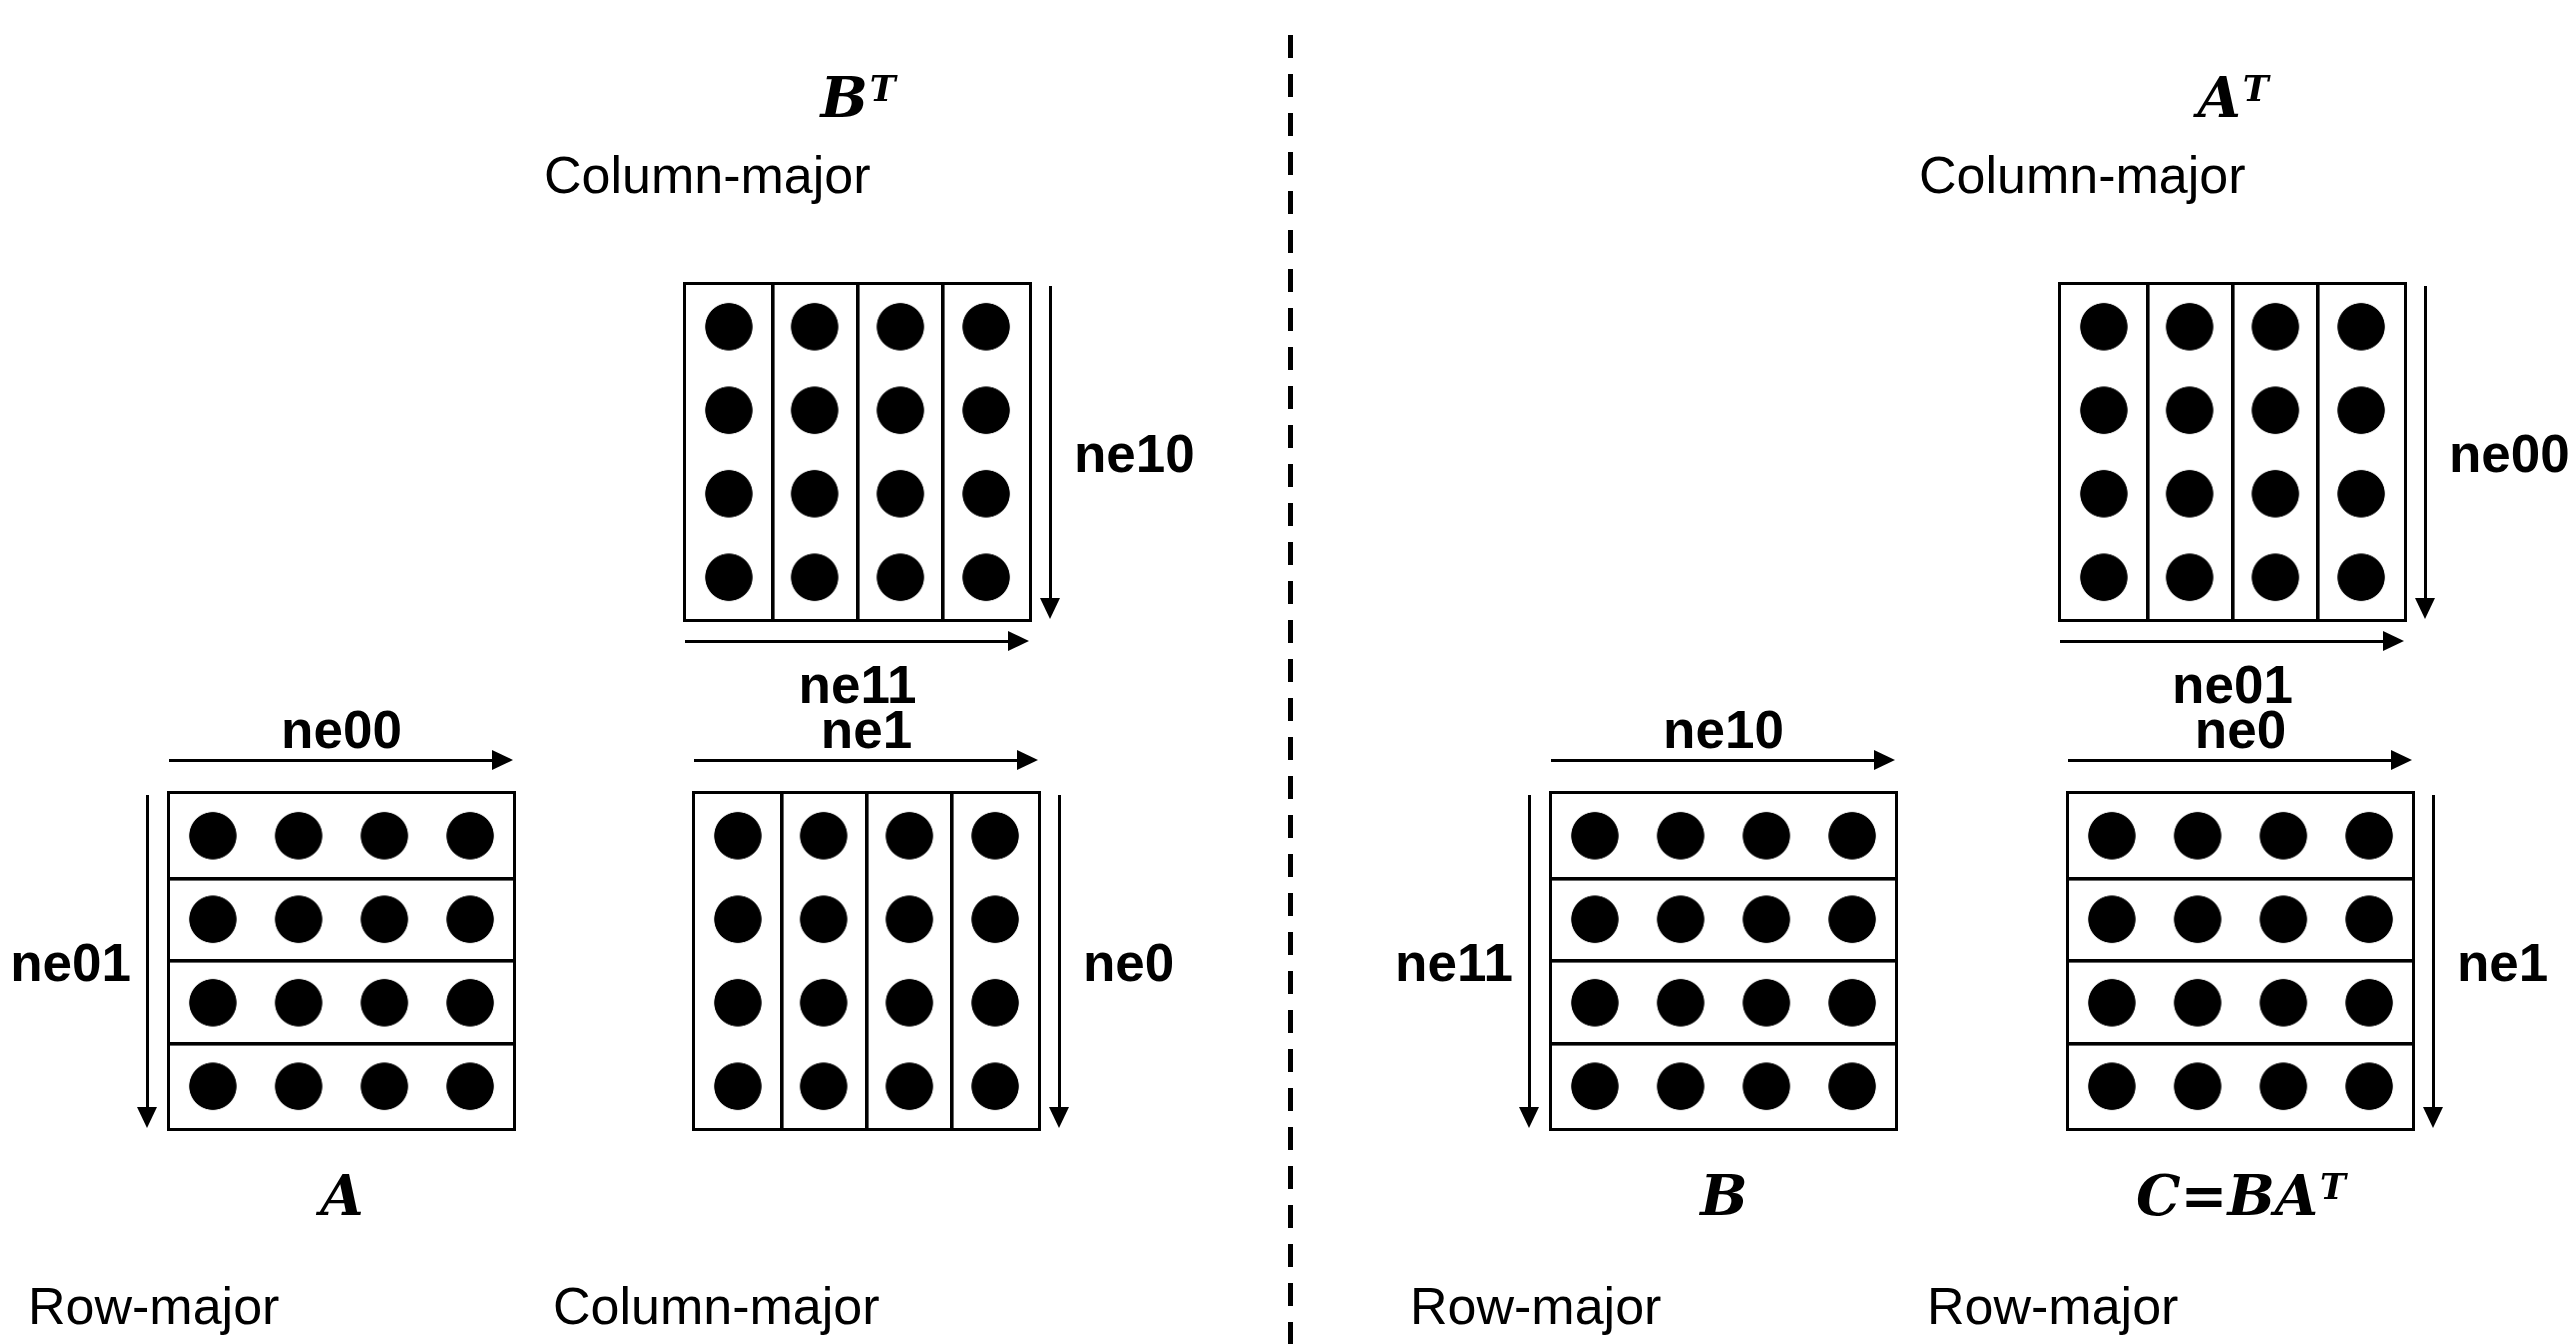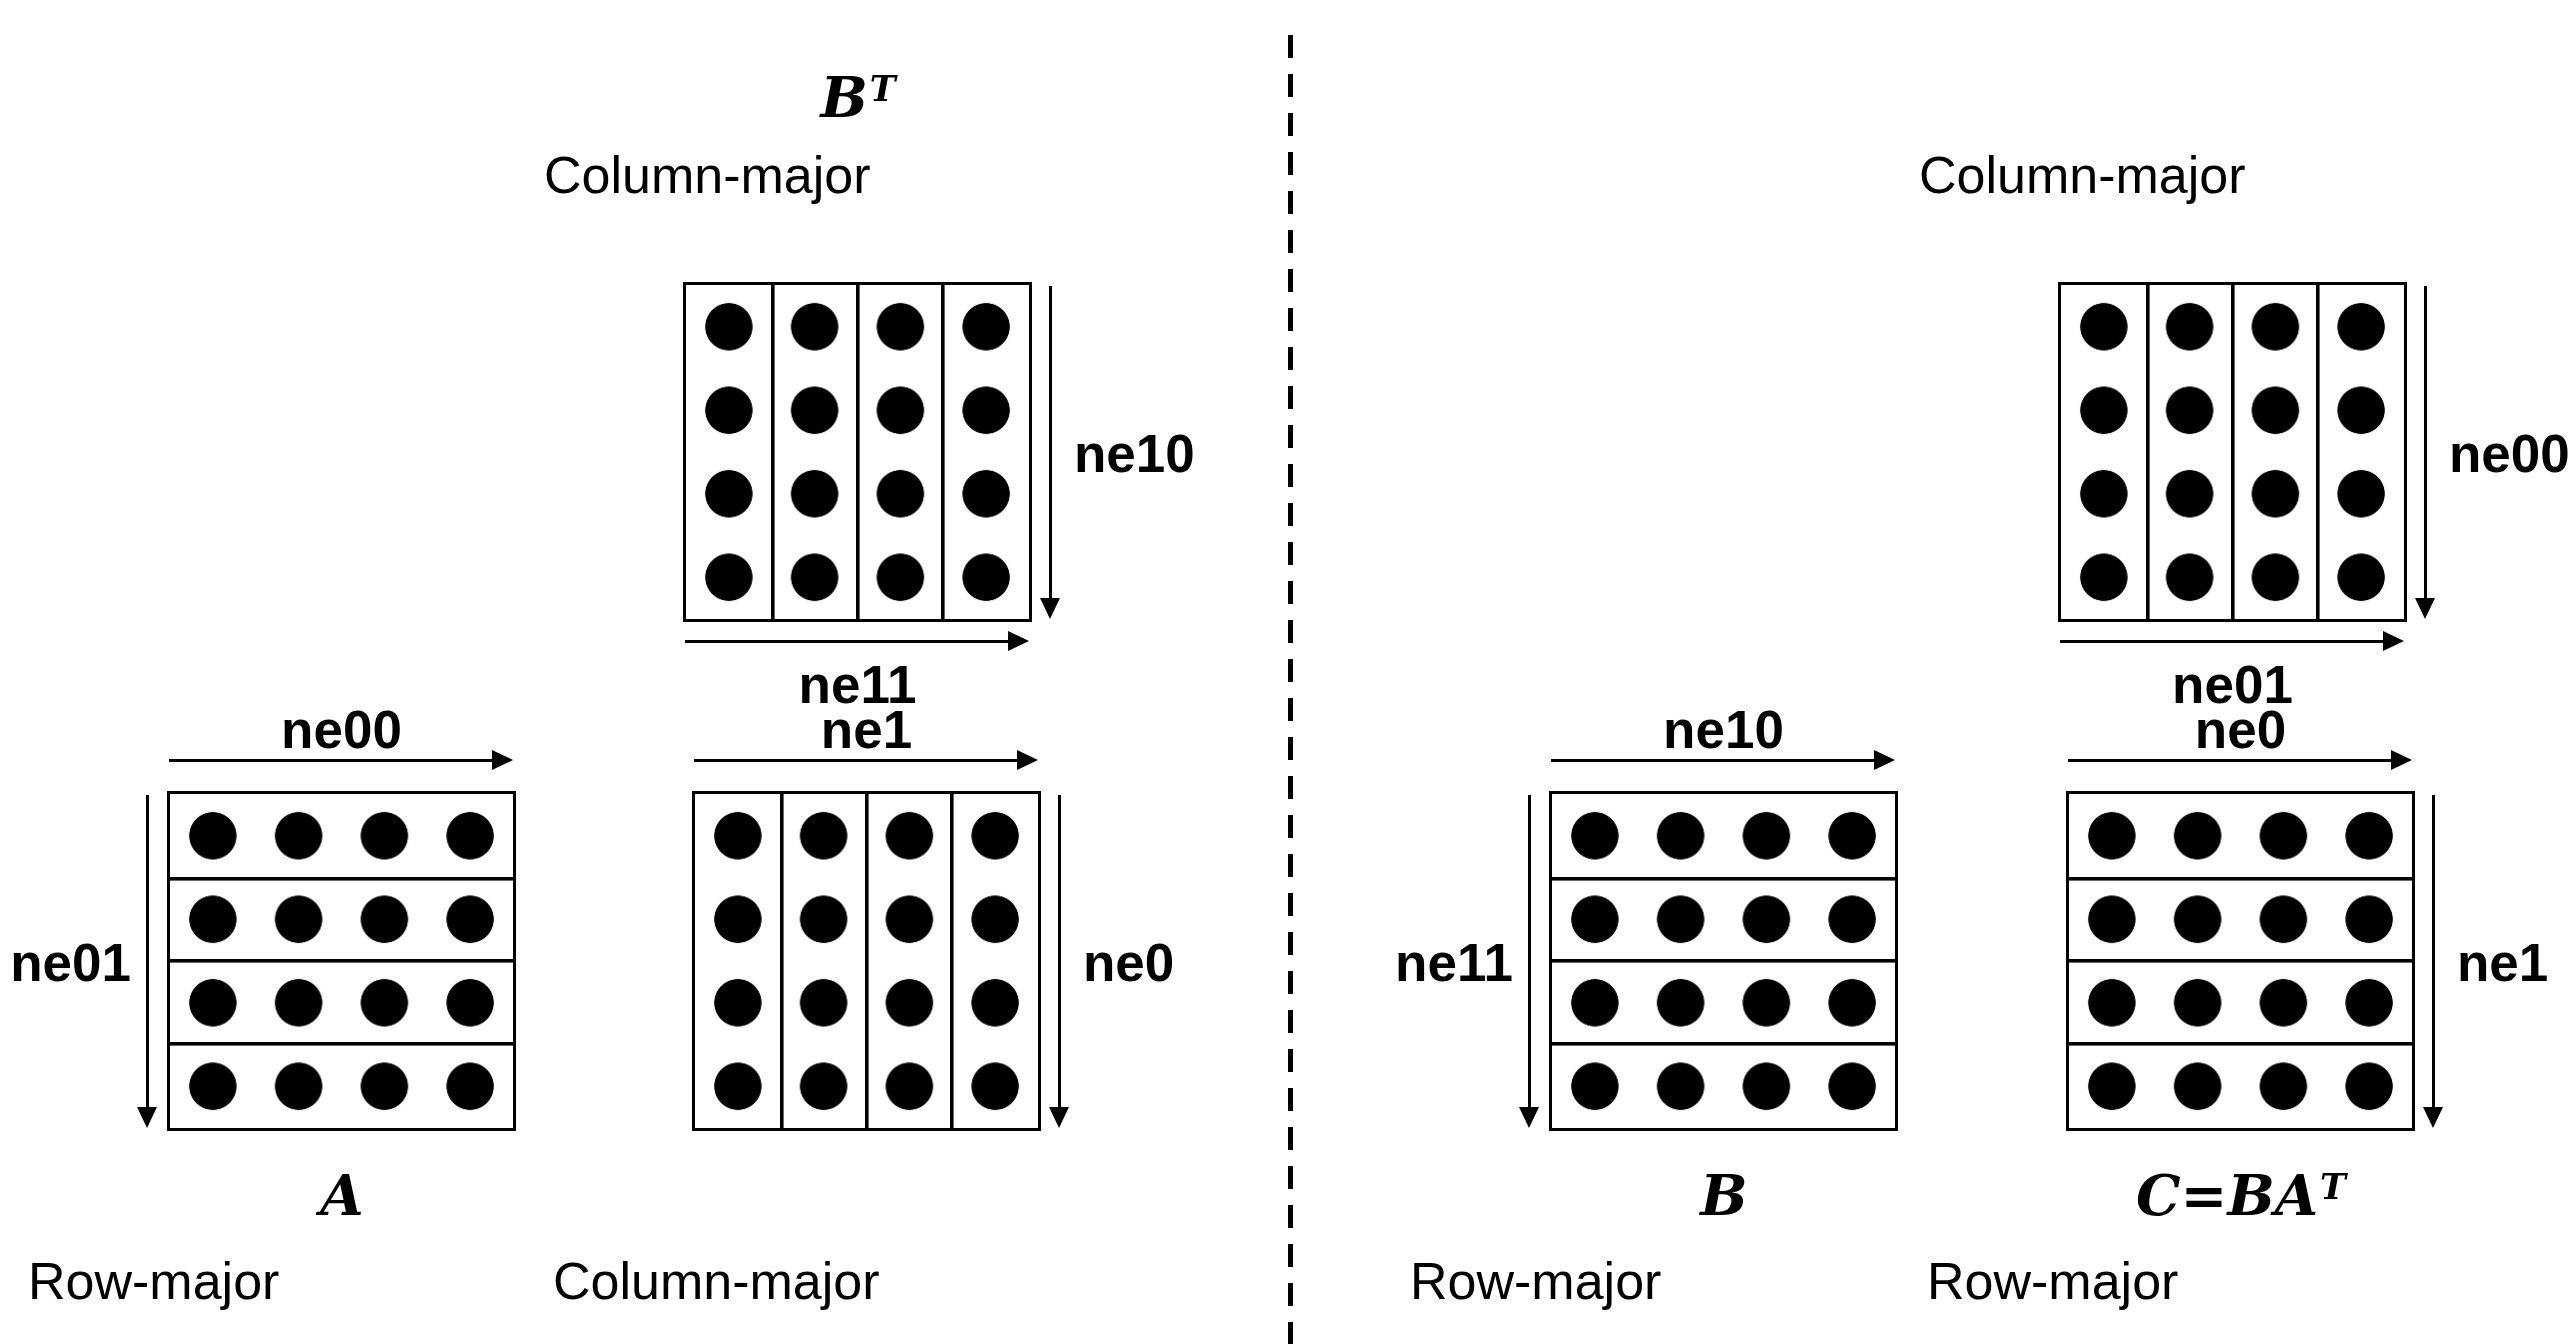--- a/index.html
+++ b/index.html
@@ -74,21 +74,21 @@
     font-size:0.62em; position:relative; top:-0.45em;
     vertical-align:baseline; line-height:0; margin-left:1.8px;
   }
   .layout-label {
     position:absolute; left:-139px; width:627px; text-align:left;
     font-size:52px; line-height:1; font-weight:400; white-space:nowrap;
   }
   .title-above-1 { top:-213px; }
   .title-above-2 { top:-133px; }
   .title-below-1 { top:376px; }
-  .title-below-2 { top:464px; }
+  .title-below-2 { top:489px; }
 
   .divider {
     position:absolute; left:1288px; top:10.8px; width:5.4px; height:1322px;
     background: repeating-linear-gradient(#000 0 23px, rgba(0,0,0,0) 23px 39px);
   }
 </style>
 </head>
 <body>
 
 <div class="page">
@@ -118,20 +118,21 @@
     <div class="harrow arrow-top"></div>
     <div class="matrix col-major"></div>
     <div class="varrow arrow-right"></div>
     <div class="ne-label label-right">ne0</div>
     <div class="layout-label title-below-2">Column-major</div>
   </div>
 
   <div class="divider"></div>
 
   <div class="figure" style="left:2058px;top:258px">
+    <div class="math-title title-above-1"><span>A</span><sup class="tsup">T</sup></div>
     <div class="layout-label title-above-2">Column-major</div>
     <div class="matrix col-major"></div>
     <div class="varrow arrow-right"></div>
     <div class="ne-label label-right">ne00</div>
     <div class="harrow arrow-bottom"></div>
     <div class="ne-label label-bottom">ne01</div>
   </div>
 
   <div class="figure" style="left:1549px;top:767px">
     <div class="ne-label label-top">ne10</div>

